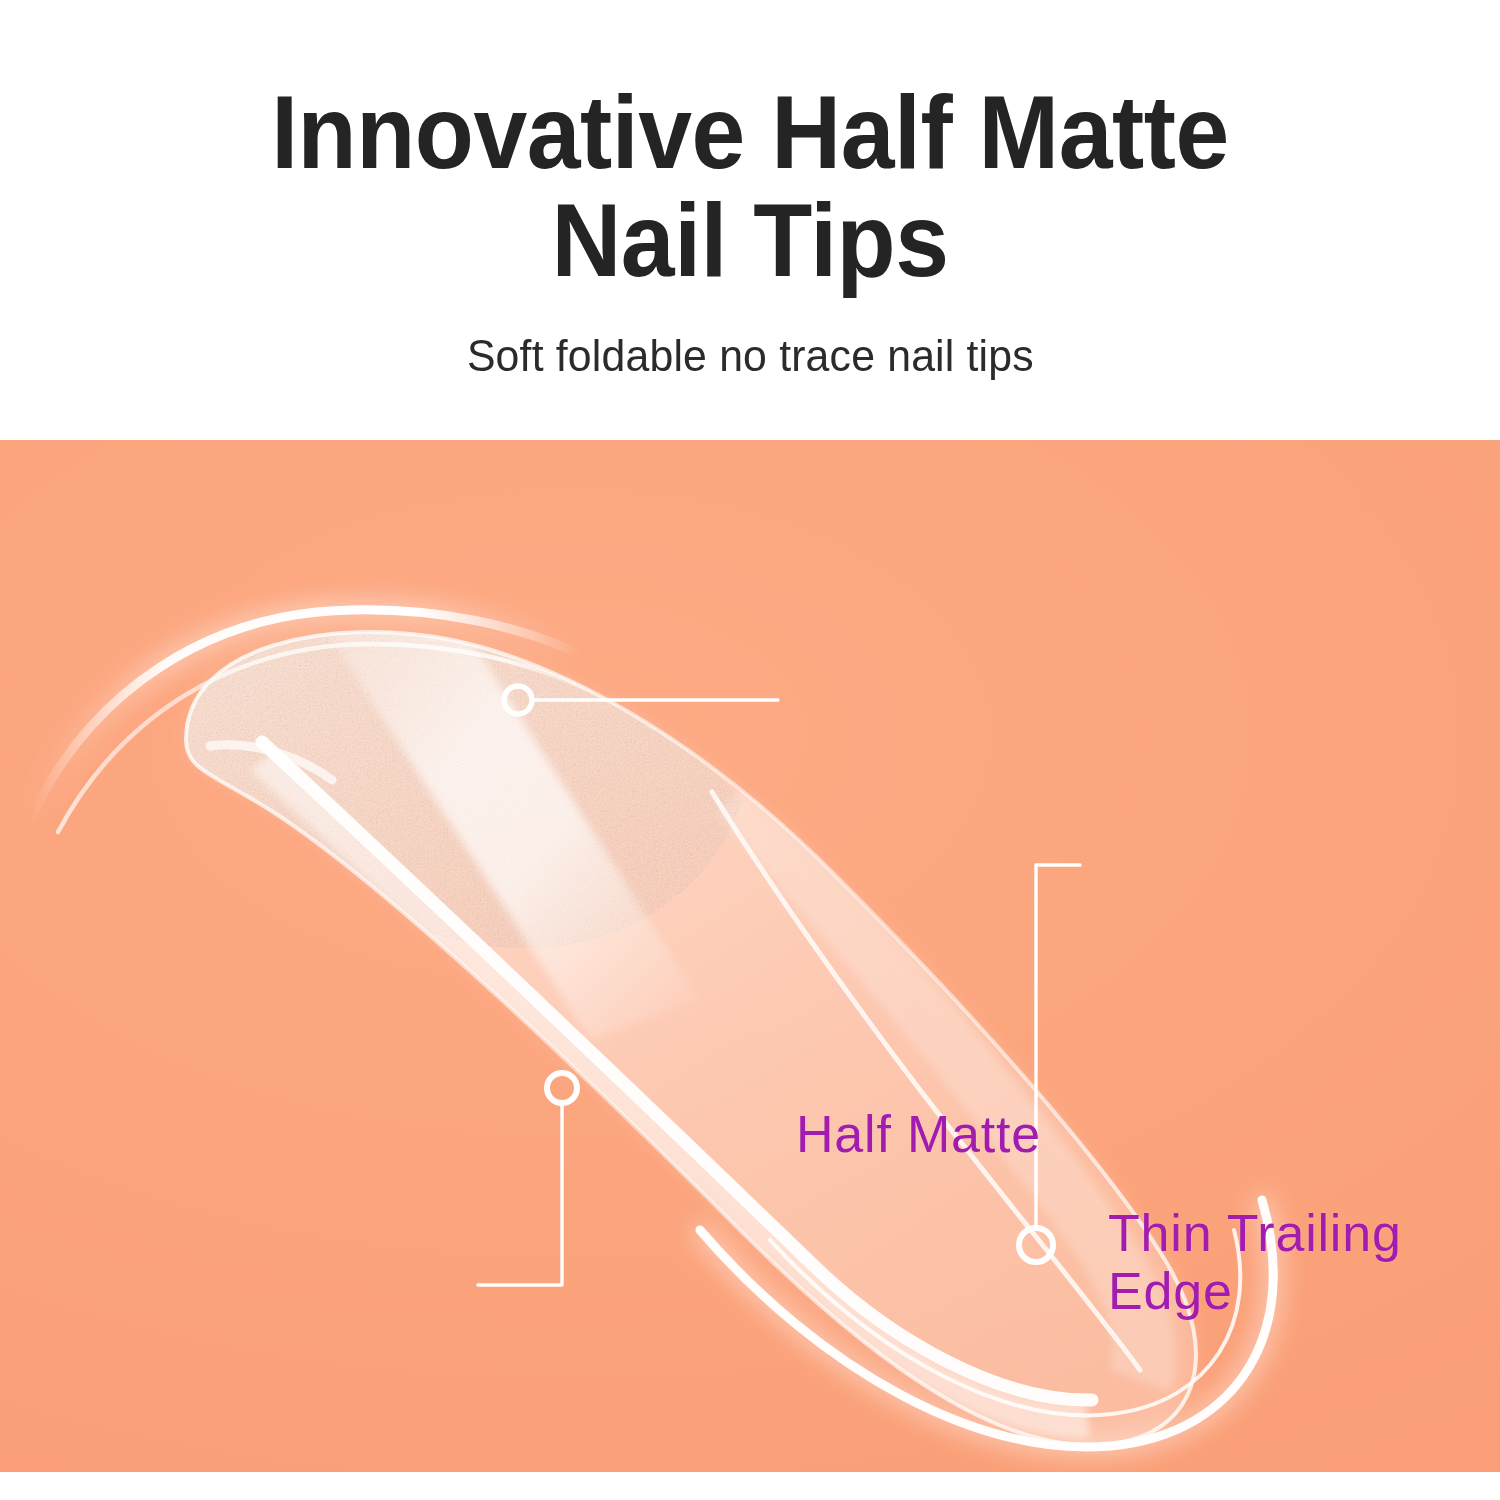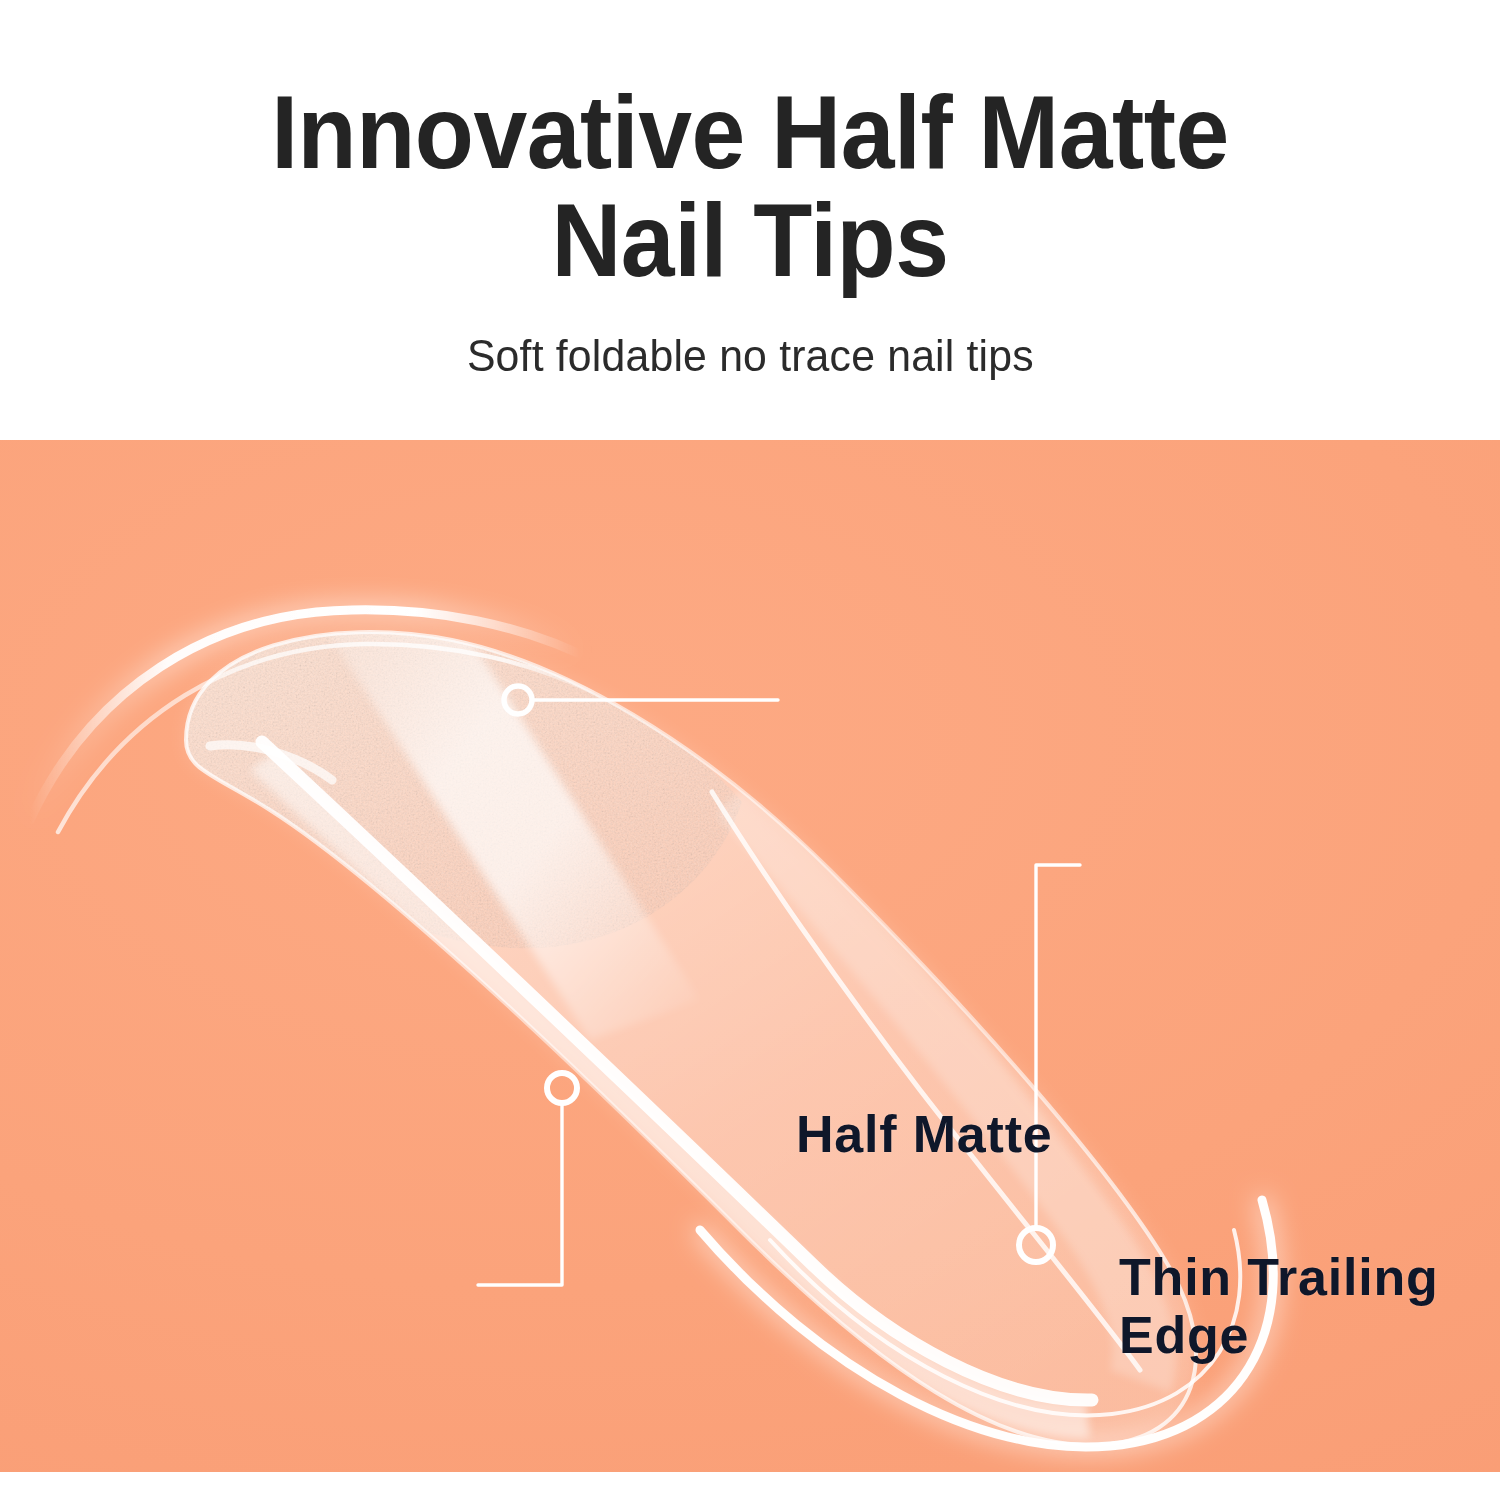--- a/index.html
+++ b/index.html
@@ -72,31 +72,31 @@
   #art {
     position: absolute;
     left: 0; top: 0;
     width: 1500px;
     height: 1060px;
   }
 
   
   .callout-label {
     position: absolute;
-    color: #0f172a;
+    color: #a21caf;
     font-family: "Liberation Sans", "DejaVu Sans", sans-serif;
-    font-weight: 700;
+    font-weight: 400;
     font-size: 52px;
     line-height: 1.12;
     letter-spacing: 0.8px;
     white-space: pre-line;
     text-shadow: 0 0 2px rgba(255,255,255,0.25);
   }
   #label-half-matte { left: 796px; top: 665px; }
-  #label-thin-edge  { left: 1108px; top: 808px; margin-left: 11px; }
+  #label-thin-edge  { left: 1108px; top: 764px; }
 </style>
 </head>
 <body>
 
 <div id="page">
 
   <div id="header">
     <div id="title">Innovative Half Matte
 Nail Tips</div>
     <div id="subtitle">Soft foldable no trace nail tips</div>

